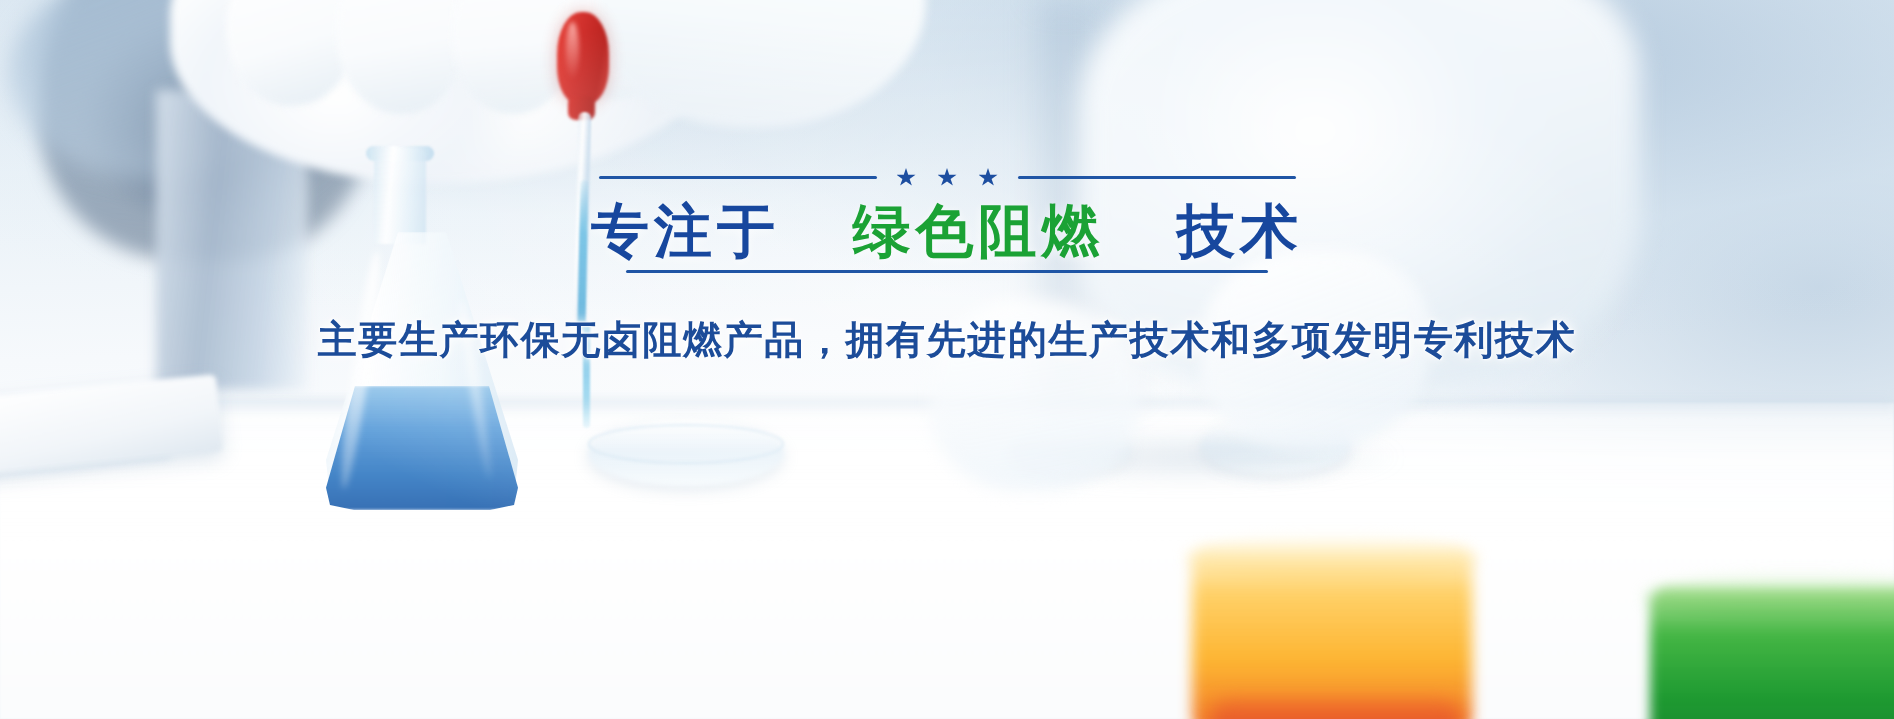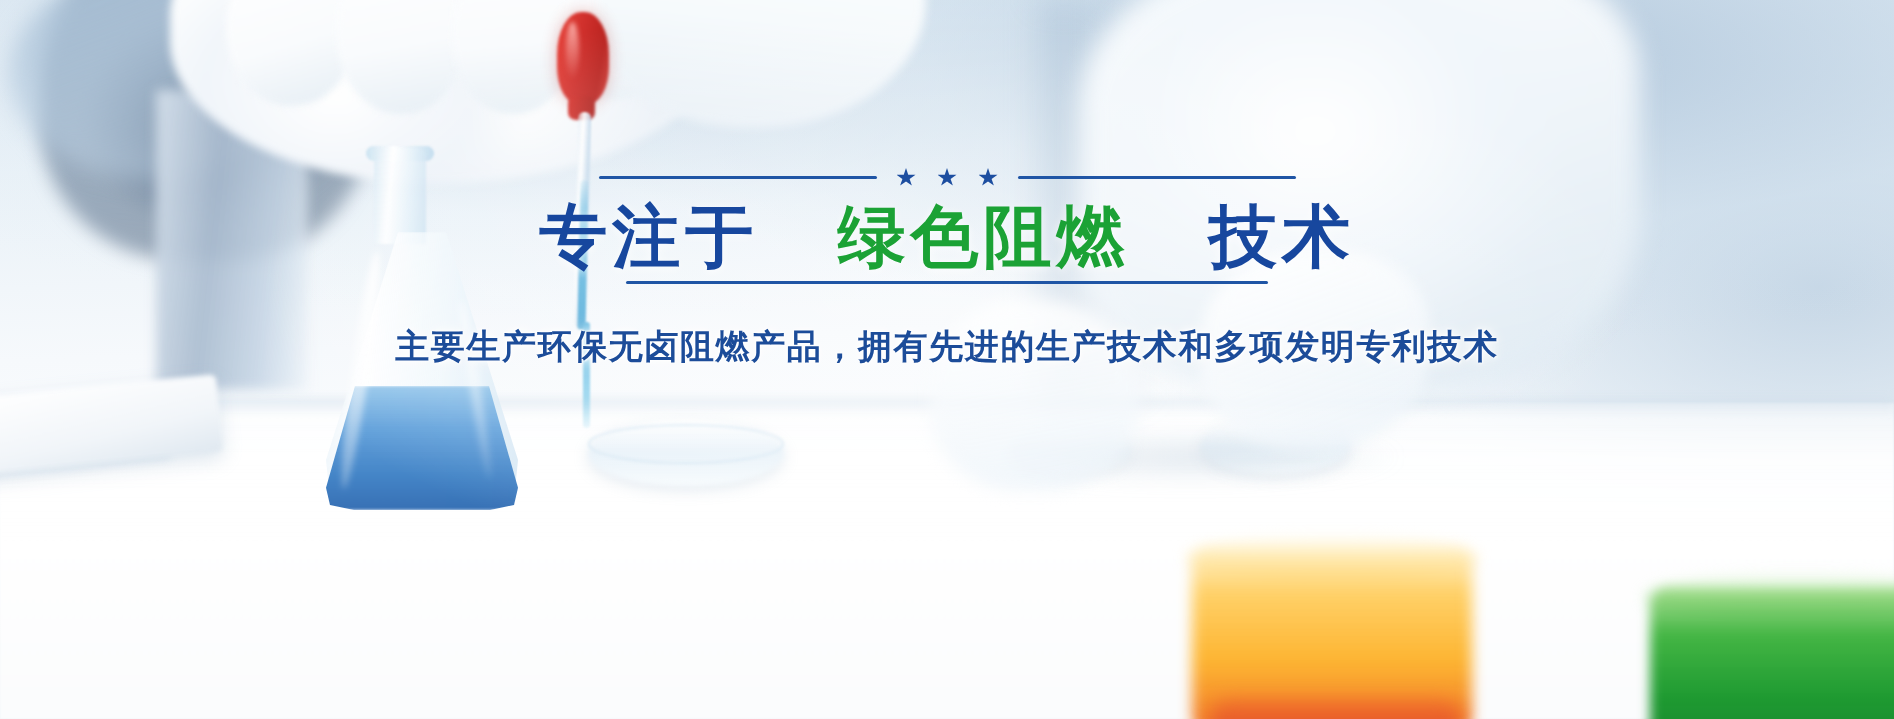--- a/index.html
+++ b/index.html
@@ -327,21 +327,21 @@
   .star {
     width:19px; height:19px;
     background:#1d4ea0;
     clip-path:polygon(50% 0%, 61.8% 35.2%, 100% 35.2%, 69% 57.3%, 80.9% 92.7%, 50% 70.7%, 19.1% 92.7%, 31% 57.3%, 0% 35.2%, 38.2% 35.2%);
   }
 
   
   .headline {
     margin-top:12px;
     font-family:"DejaVu Sans","Liberation Sans",sans-serif;
-    font-size:68px;
+    font-size:58px;
     font-weight:bold;
     letter-spacing:5px;
     line-height:1.12;
     white-space:nowrap;
     text-shadow:0 2px 10px rgba(255,255,255,.75);
   }
   .hl-blue  { color:#17479e; }
   .hl-green { color:#1ba235; }
   .hl-gap   { display:inline-block; width:22px; }
 
@@ -361,21 +361,21 @@
     letter-spacing:1.1px;
     color:#1d4ea0;
     white-space:nowrap;
     text-shadow:0 1px 7px rgba(255,255,255,.8);
   }
 
   
   .tagline {
     margin-top:40px;
     font-family:"DejaVu Sans","Liberation Sans",sans-serif;
-    font-size:34px;
+    font-size:39px;
     font-weight:bold;
     letter-spacing:1.6px;
     color:#1c4c99;
     white-space:nowrap;
     text-shadow:
        0 0 9px rgba(255,255,255,.98),
        0 0 18px rgba(255,255,255,.9),
        1px 1px 2px rgba(255,255,255,.95),
       -1px -1px 2px rgba(255,255,255,.95);
   }

